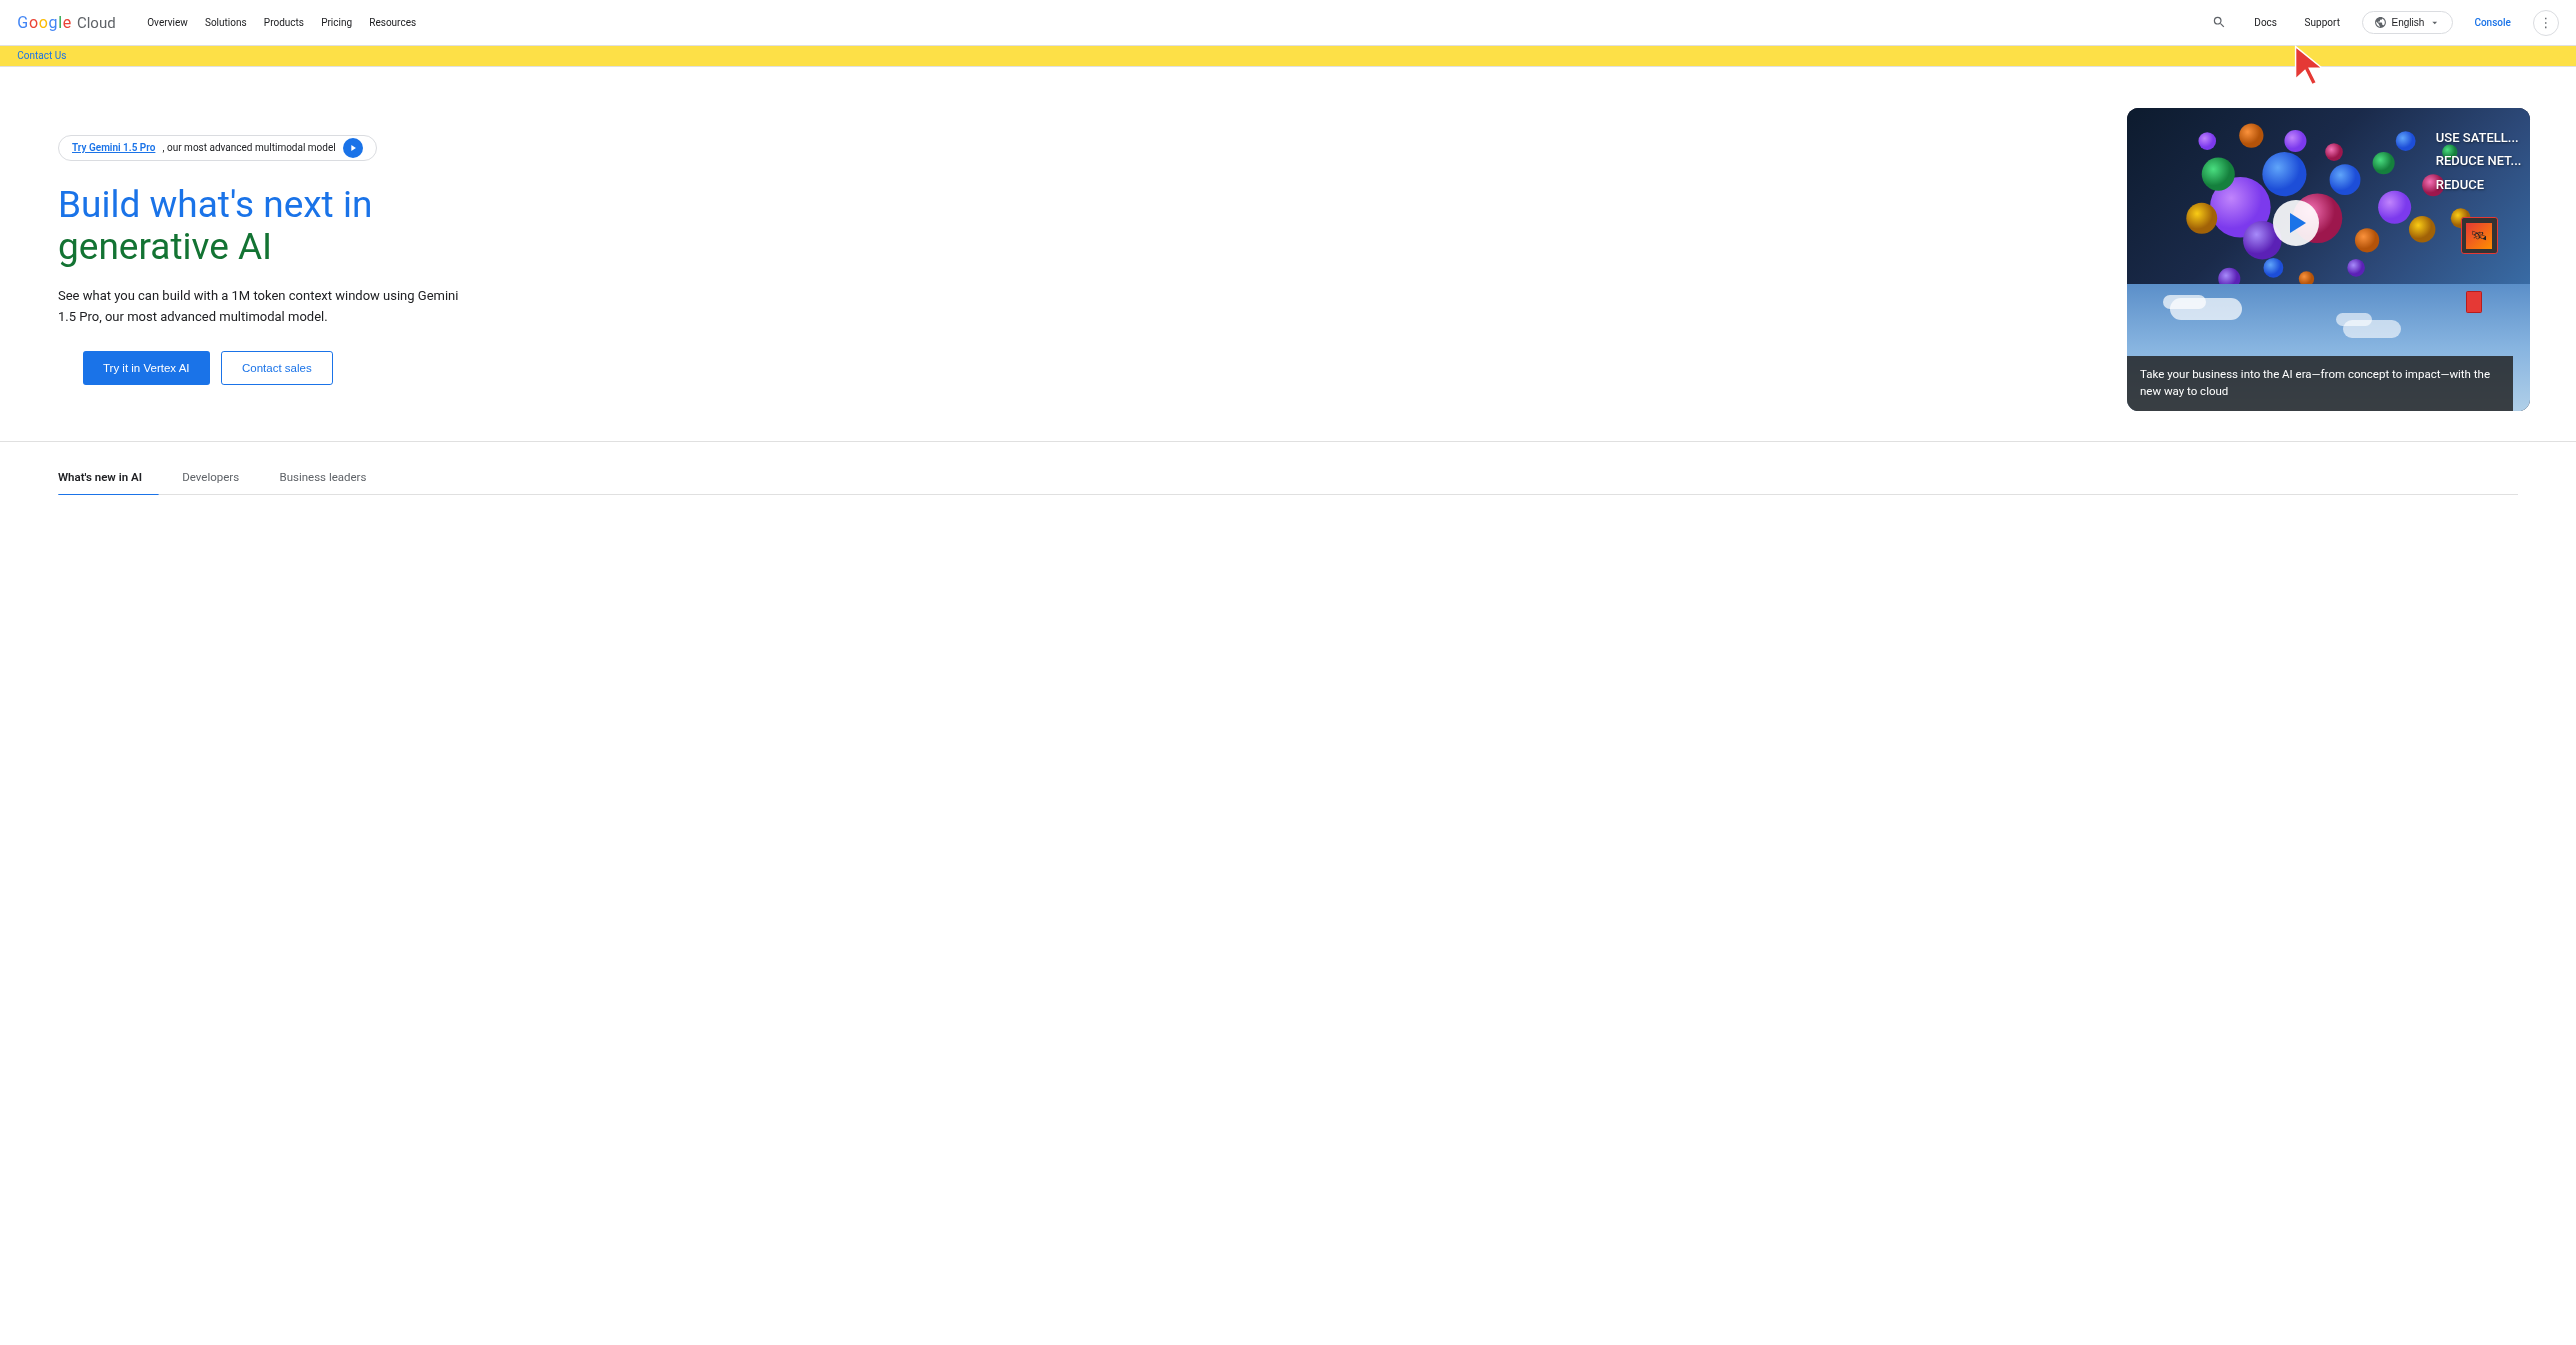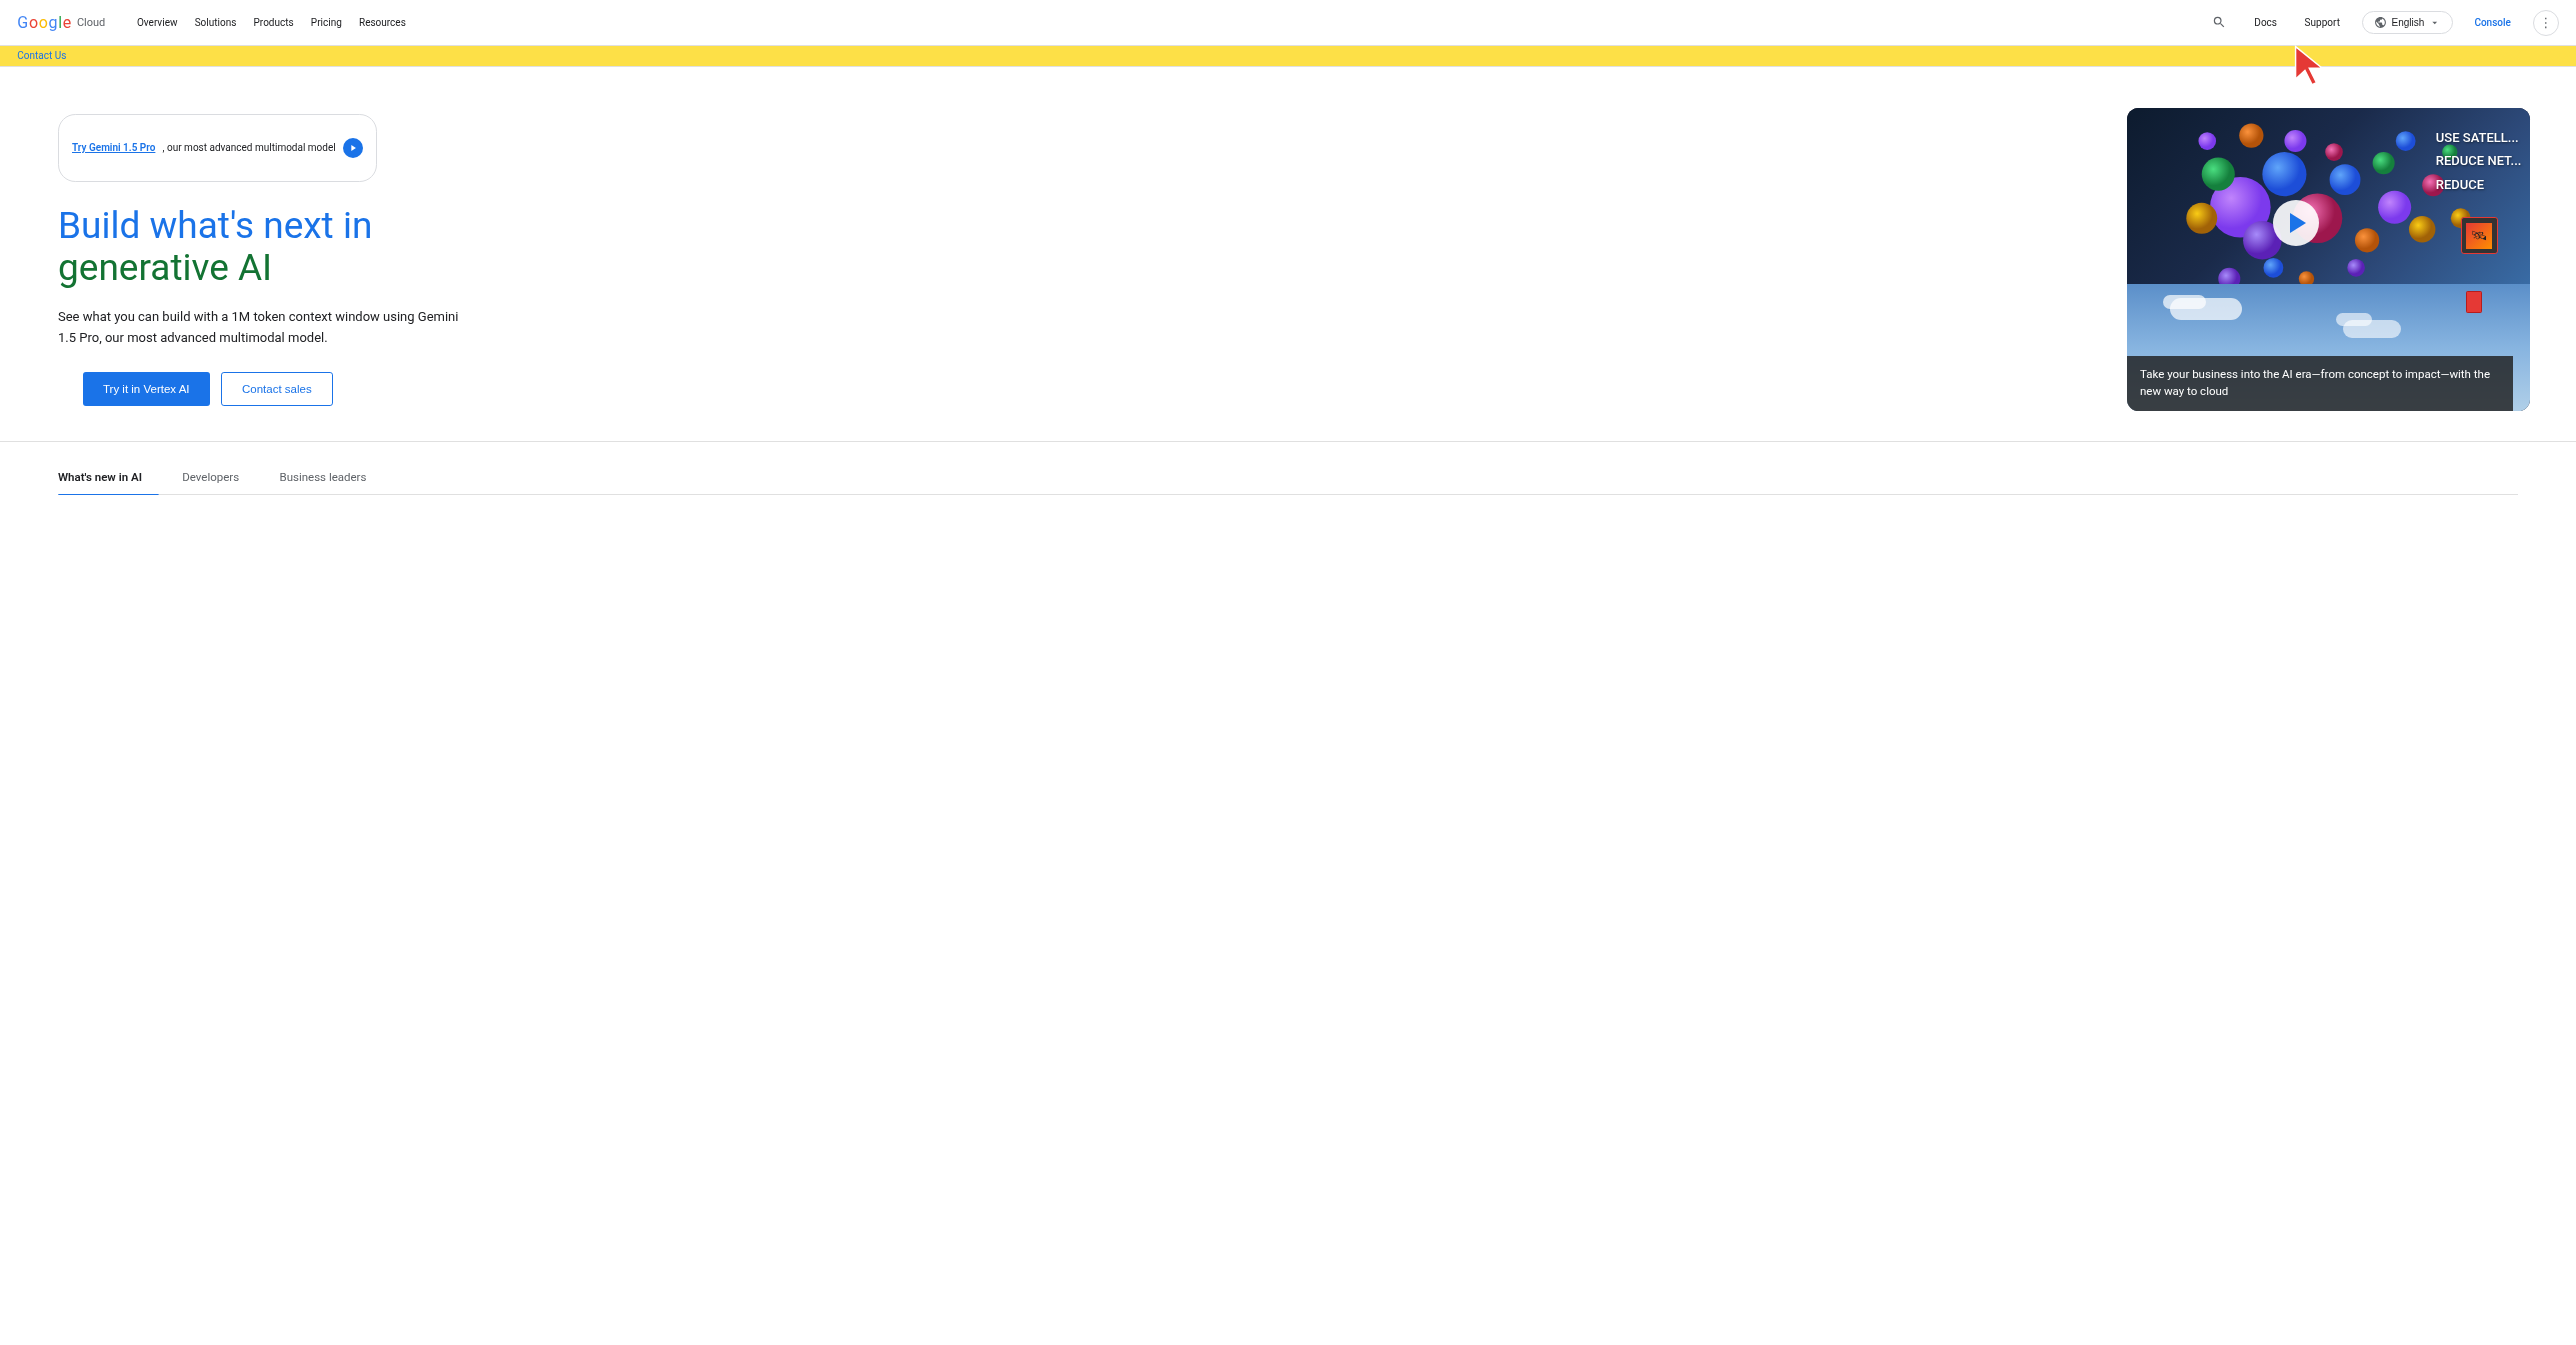--- a/index.html
+++ b/index.html
@@ -28,21 +28,21 @@
       align-items: center;
       gap: 0.7px;
       font-size: 16px;
       font-weight: 400;
     }
     .g-blue { color: #4285F4; }
     .g-red { color: #EA4335; }
     .g-yellow { color: #FBBC05; }
     .g-green { color: #34A853; }
     .cloud-text {
-      font-size: 11px;
+      font-size: 15px;
       color: #5f6368;
       font-weight: 400;
       margin-left: 1.4px;
     }
     .nav-links {
       display: flex;
       align-items: flex-start;
       gap: 0;
       flex: 1;
     }
@@ -138,21 +138,21 @@
     .hero-left {
       max-width: 403px;
       flex: 1;
     }
     .gemini-banner {
       display: inline-flex;
       align-items: center;
       gap: 7.2px;
       border: 0.7px solid #dadce0;
       border-radius: 17.3px;
-      padding: 23px 13px;
+      padding: 2px 13px;
       margin-bottom: 23px;
       font-size: 10px;
       color: #202124;
       cursor: pointer;
     }
     .gemini-banner a {
       color: #1a73e8;
       font-weight: 600;
       text-decoration: underline;
     }

